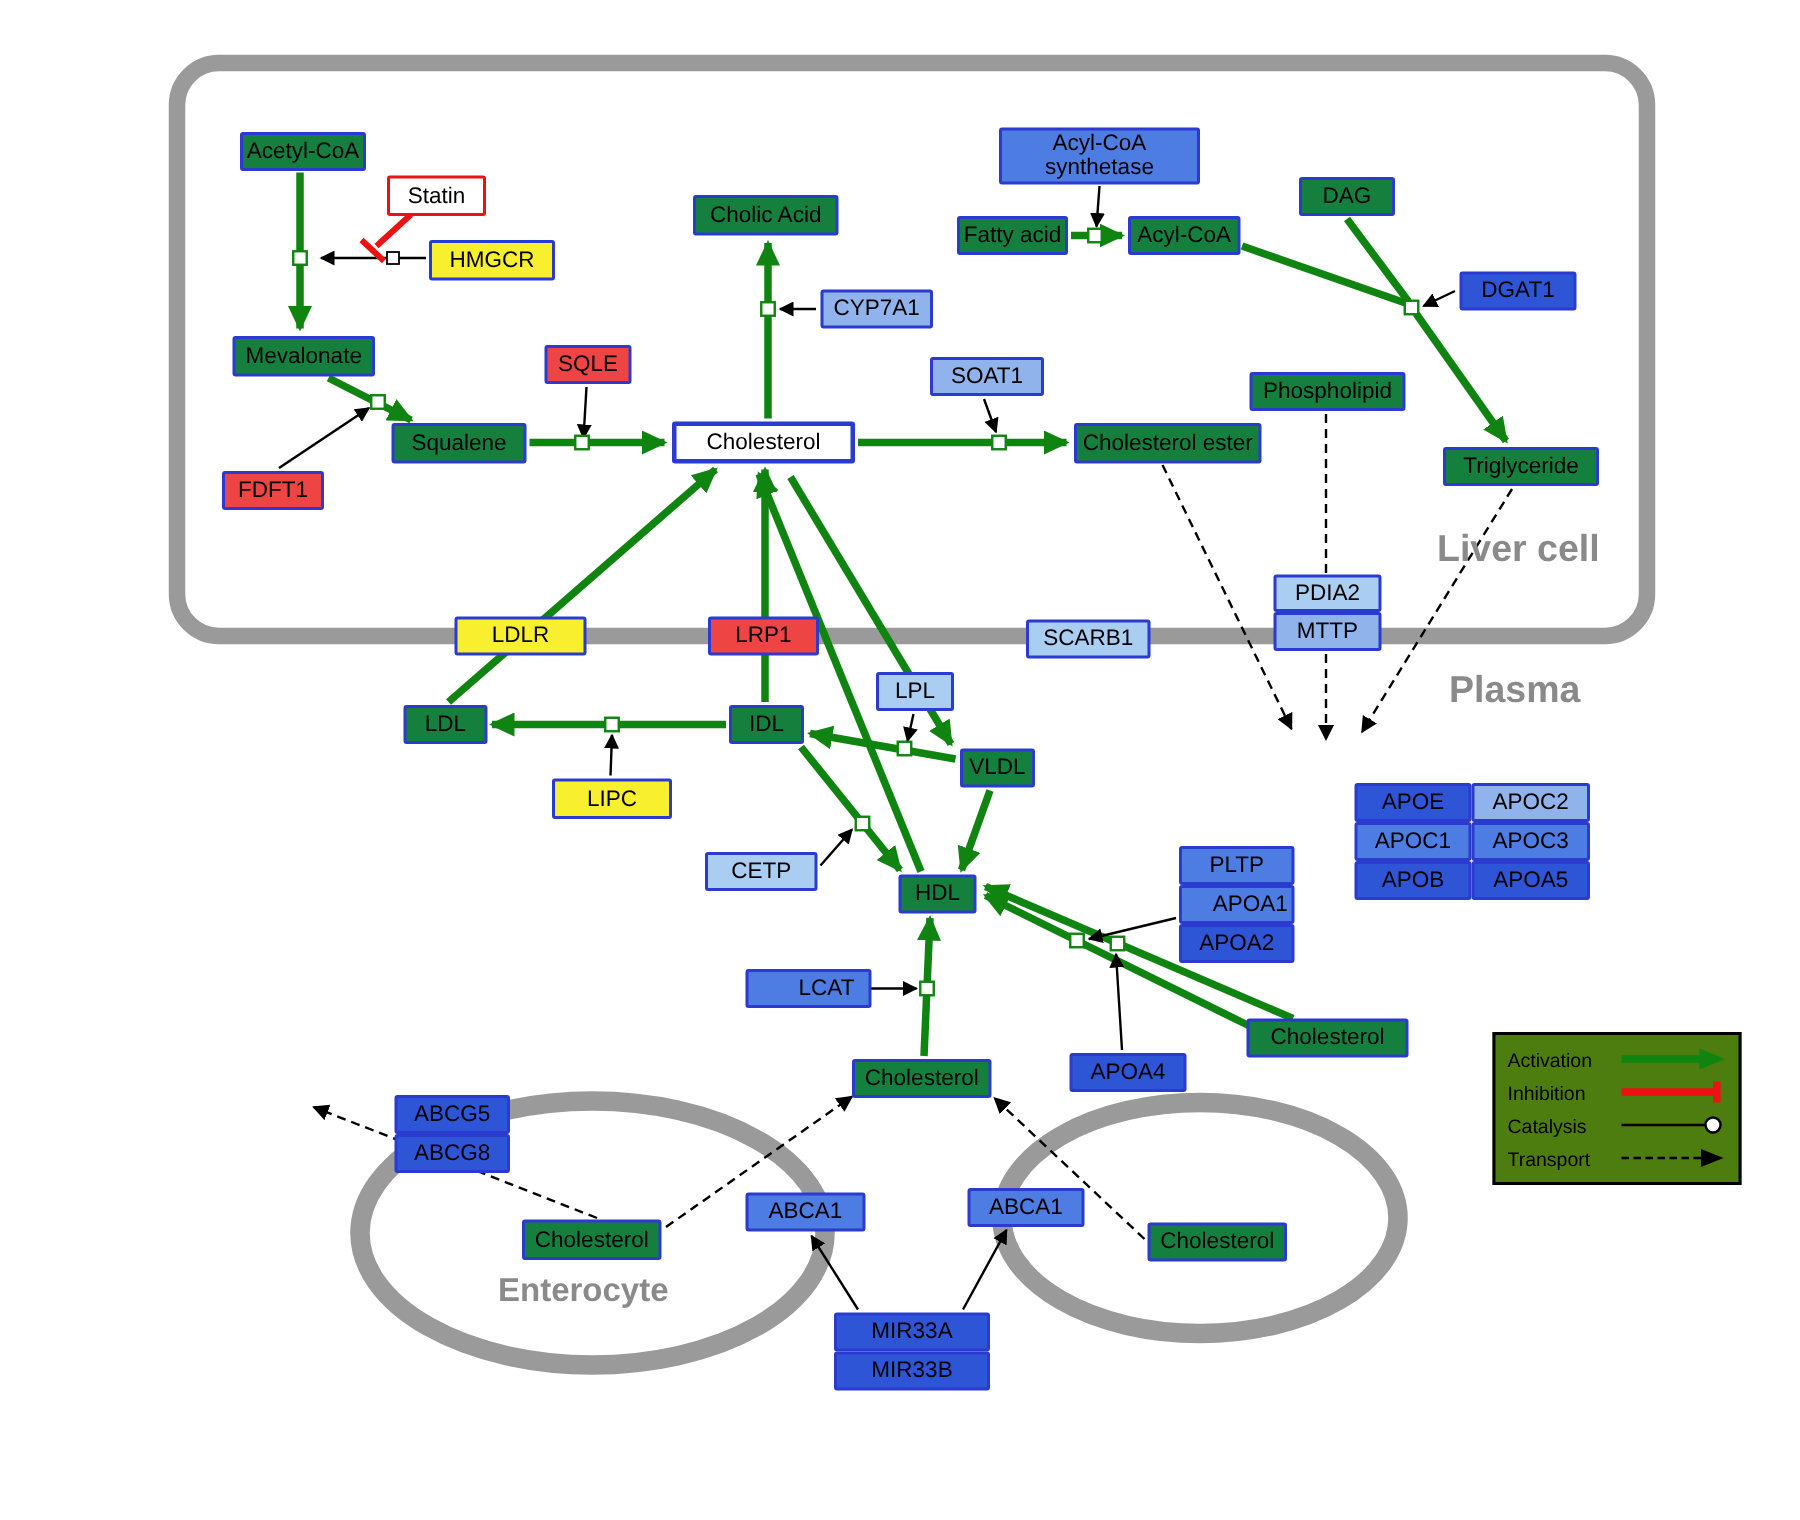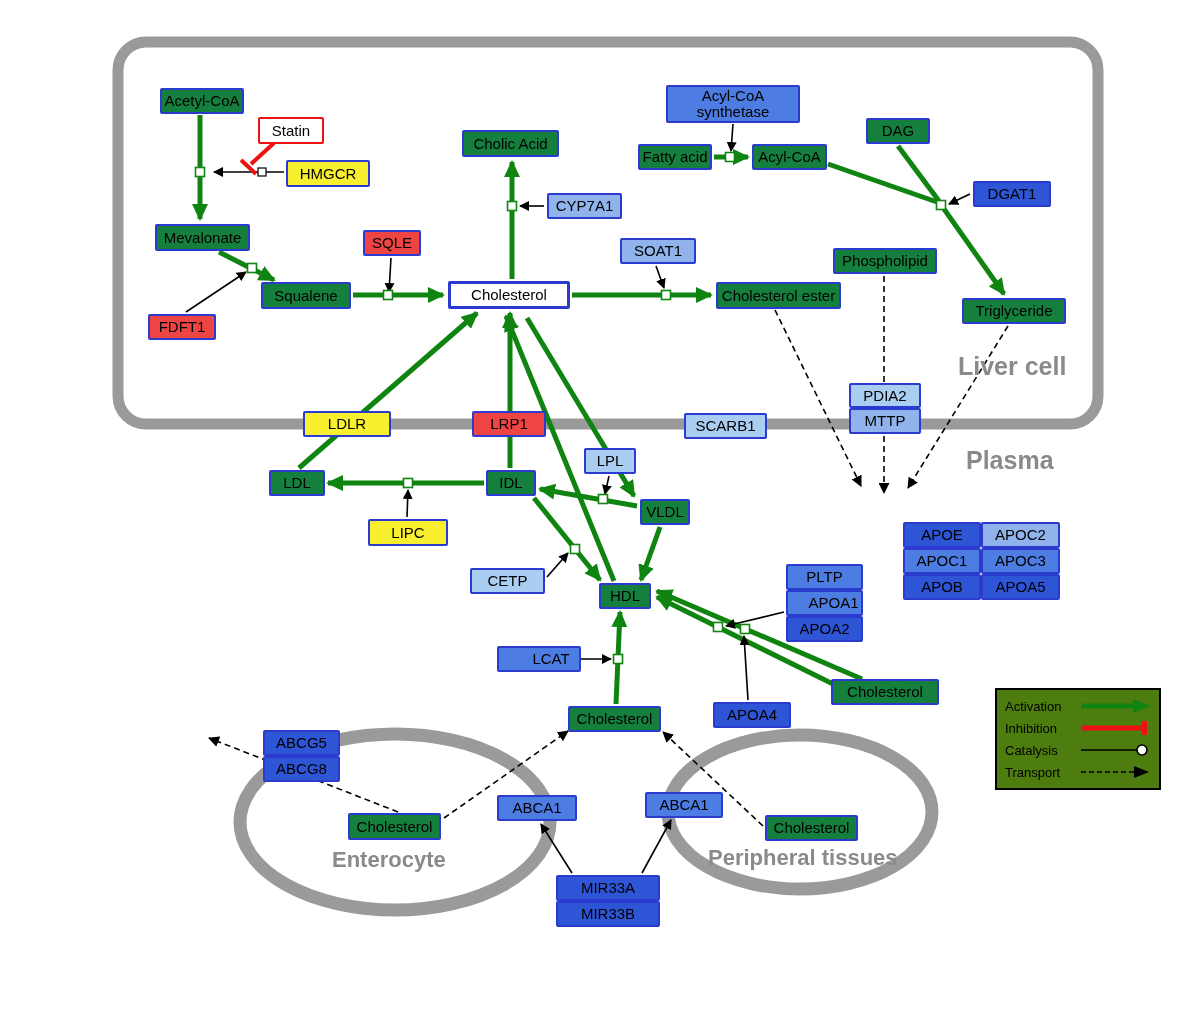--- a/index.html
+++ b/index.html
@@ -175,21 +175,20 @@
       <div class="node med" style="left: 497px; top: 795px; width: 80px; height: 26px;">ABCA1</div>
       <div class="node med" style="left: 645px; top: 792px; width: 78px; height: 26px;">ABCA1</div>
       <div class="node white" style="left: 765px; top: 815px; width: 93px; height: 26px;">Cholesterol</div>
       <div class="node dark" style="left: 556px; top: 875px; width: 104px; height: 26px;">MIR33A</div>
       <div class="node dark" style="left: 556px; top: 901px; width: 104px; height: 26px;">MIR33B</div>
     </div>
 
   <div class="compartment-label lbl-big" style="left:958px;top:352px;">Liver cell</div>
   <div class="compartment-label lbl-big" style="left:966px;top:446px;">Plasma</div>
   <div class="compartment-label lbl-med" style="left:332px;top:847px;">Enterocyte</div>
-  <div class="compartment-label lbl-med" style="left:708px;top:845px;">Peripheral tissues</div>
 
   <div class="legend">
     <div class="legend-row">
       <span>Activation</span>
       <svg width="72" height="16">
         <line x1="2" y1="8" x2="56" y2="8" stroke="#108410" stroke-width="5"></line>
         <polygon points="54,1 71,8 54,15" fill="#108410"></polygon>
       </svg>
     </div>
     <div class="legend-row">

